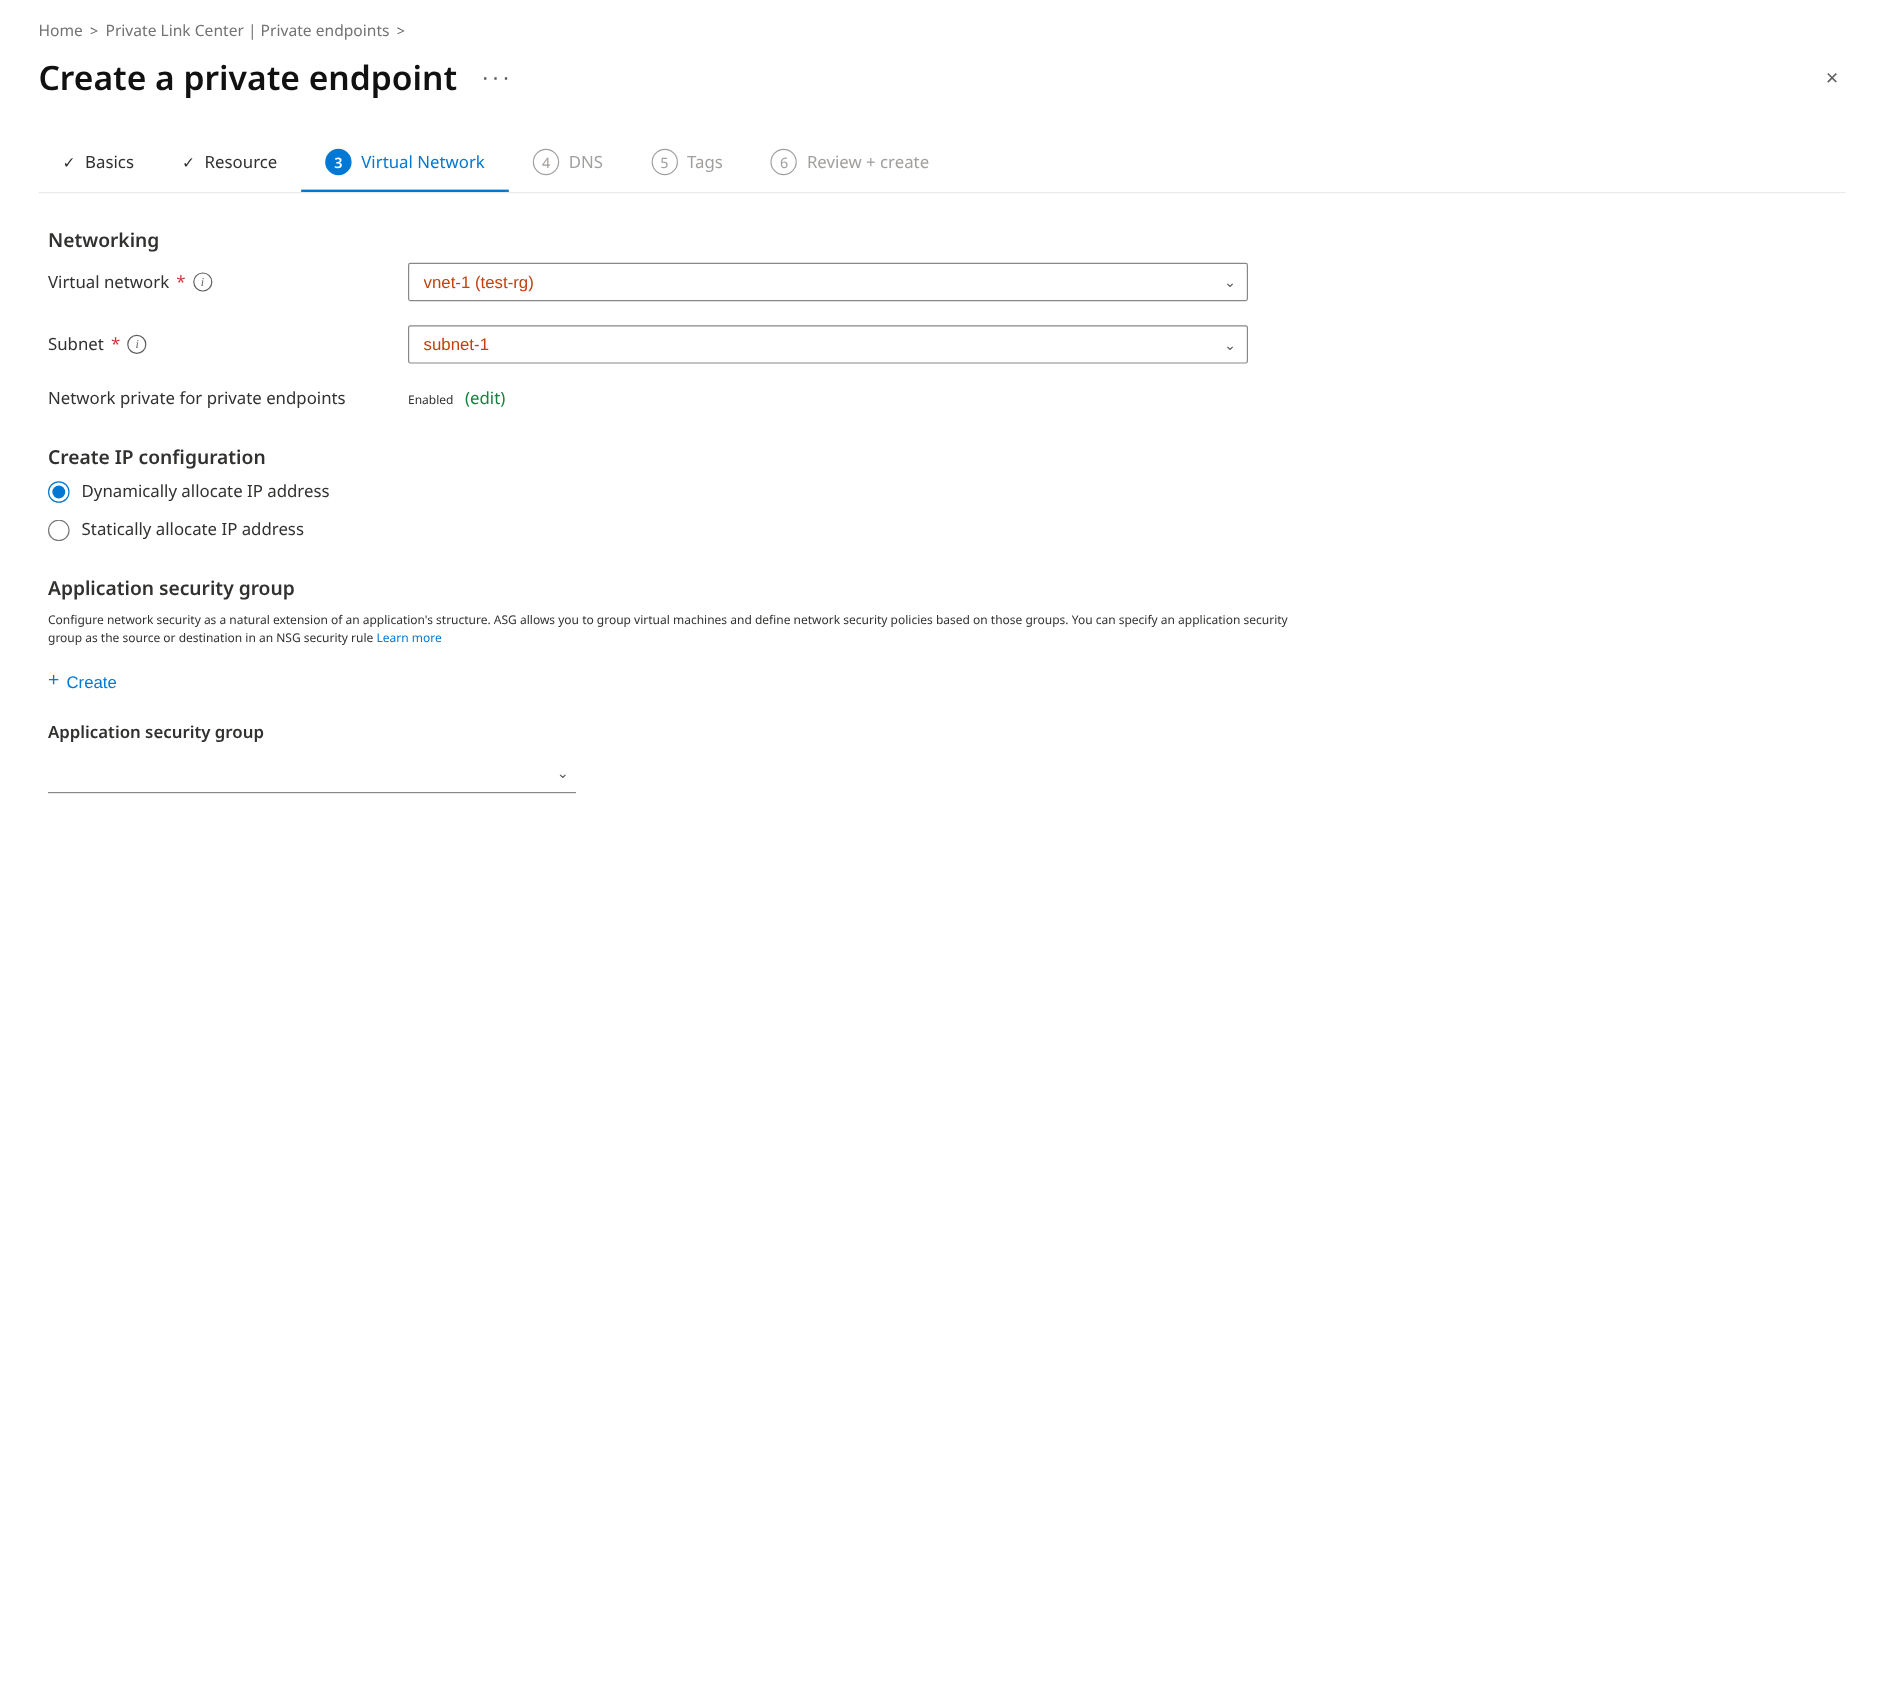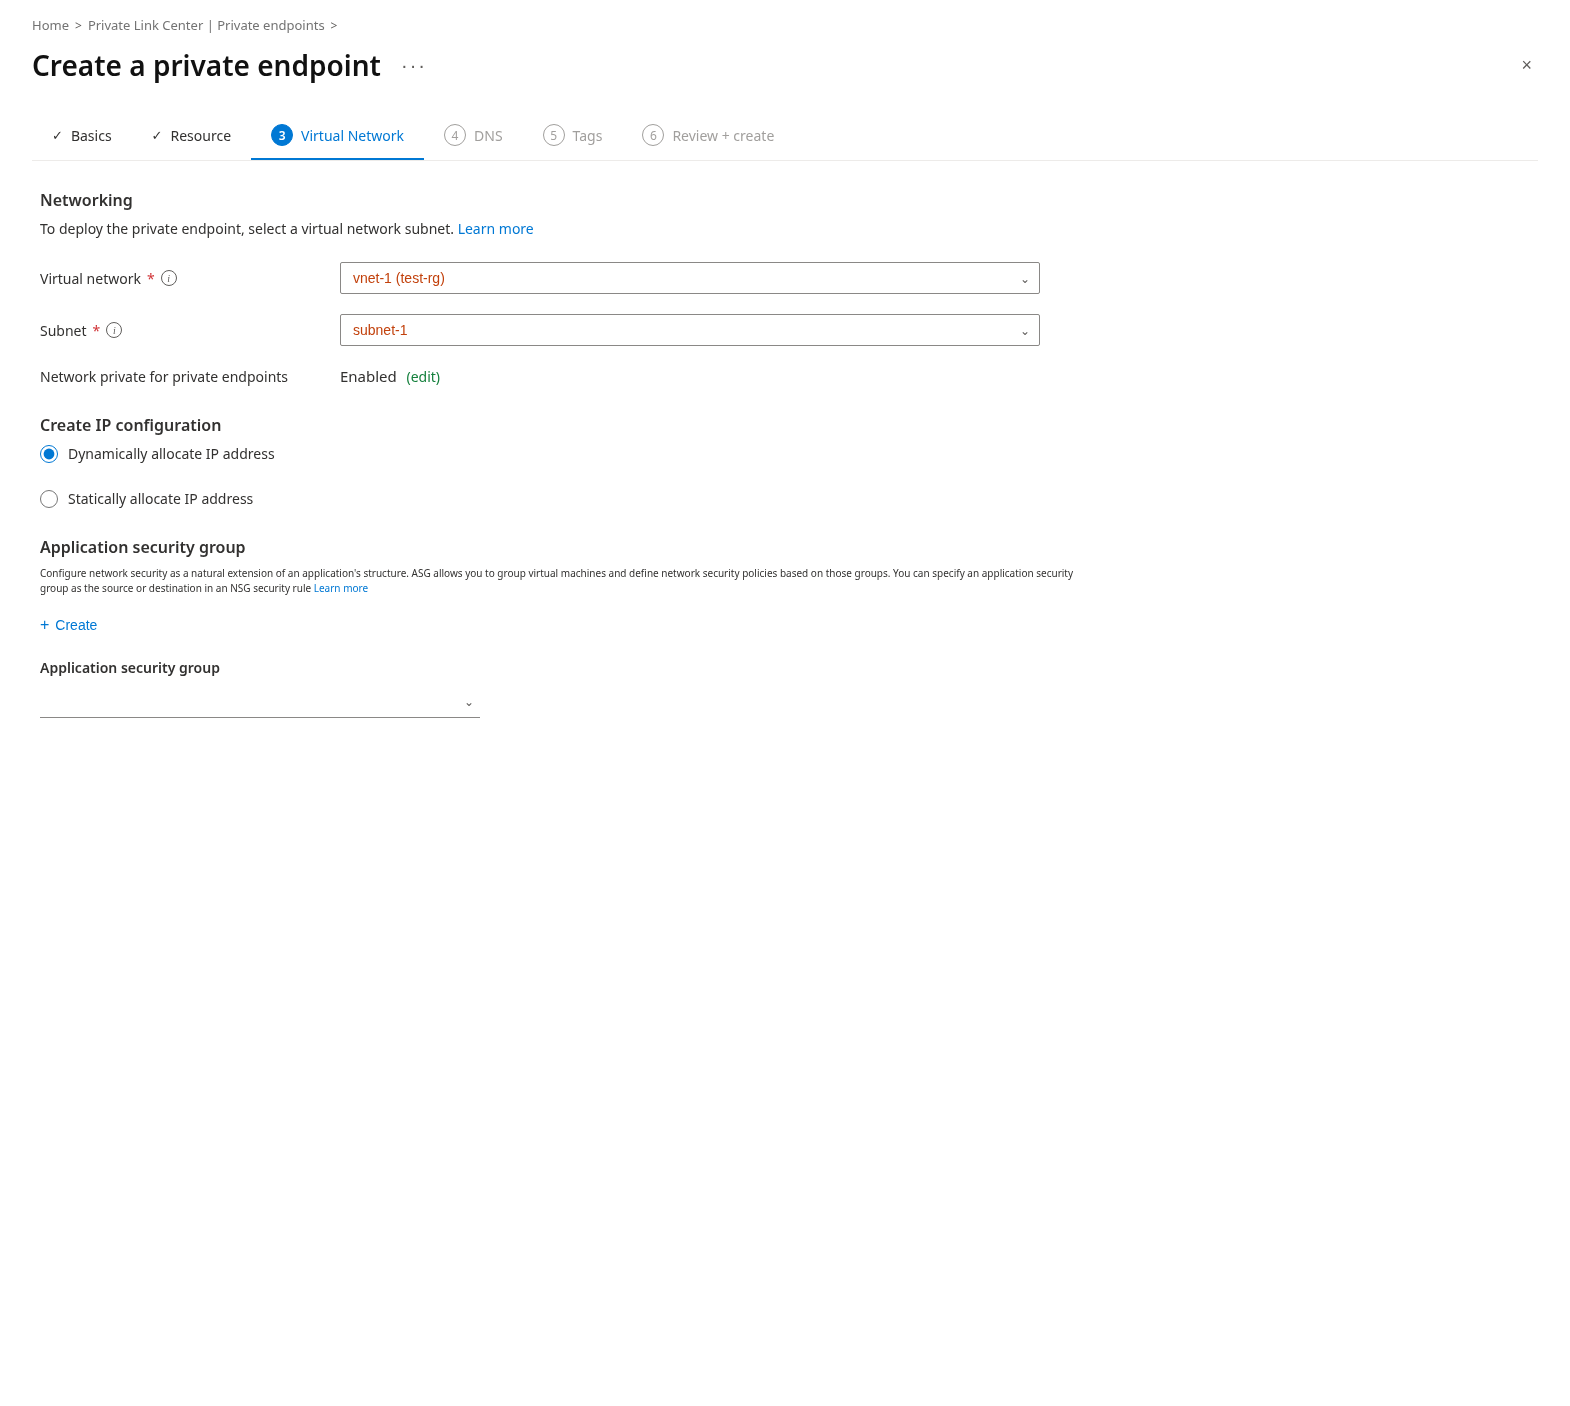--- a/index.html
+++ b/index.html
@@ -196,34 +196,34 @@
     .dropdown-chevron {
       position: absolute;
       right: 10px;
       top: 50%;
       transform: translateY(-50%);
       pointer-events: none;
       font-size: 12px;
       color: #605e5c;
     }
     .inline-value {
-      font-size: 15px;
+      font-size: 10px;
       color: #323130;
     }
     .edit-link {
       color: #15803d;
       text-decoration: none;
       cursor: pointer;
       margin-left: 6px;
     }
     
     .radio-group {
       display: flex;
       flex-direction: column;
-      gap: 26px;
+      gap: 13px;
       margin-bottom: 28px;
     }
     .radio-label {
       display: flex;
       align-items: center;
       gap: 10px;
       font-size: 14px;
       color: #323130;
       cursor: pointer;
     }
@@ -347,24 +347,20 @@
       <div class="step-circle">6</div>
       <span>Review + create</span>
     </div>
 
   </div>
 
   <div class="content-area">
 
     <div class="section-gap">
       <h2 class="section-title">Networking</h2>
-      <p class="section-desc">
-        <span>To deploy the private endpoint, select a virtual network subnet.</span>
-        <a class="link">Learn more</a>
-      </p>
 
       <div class="form-row">
         <div class="form-label">
           <span>Virtual network</span>
           <span class="required-star">*</span>
           <span class="info-icon">i</span>
         </div>
         <div class="dropdown-wrapper">
           <select>
             <option>vnet-1 (test-rg)</option>

